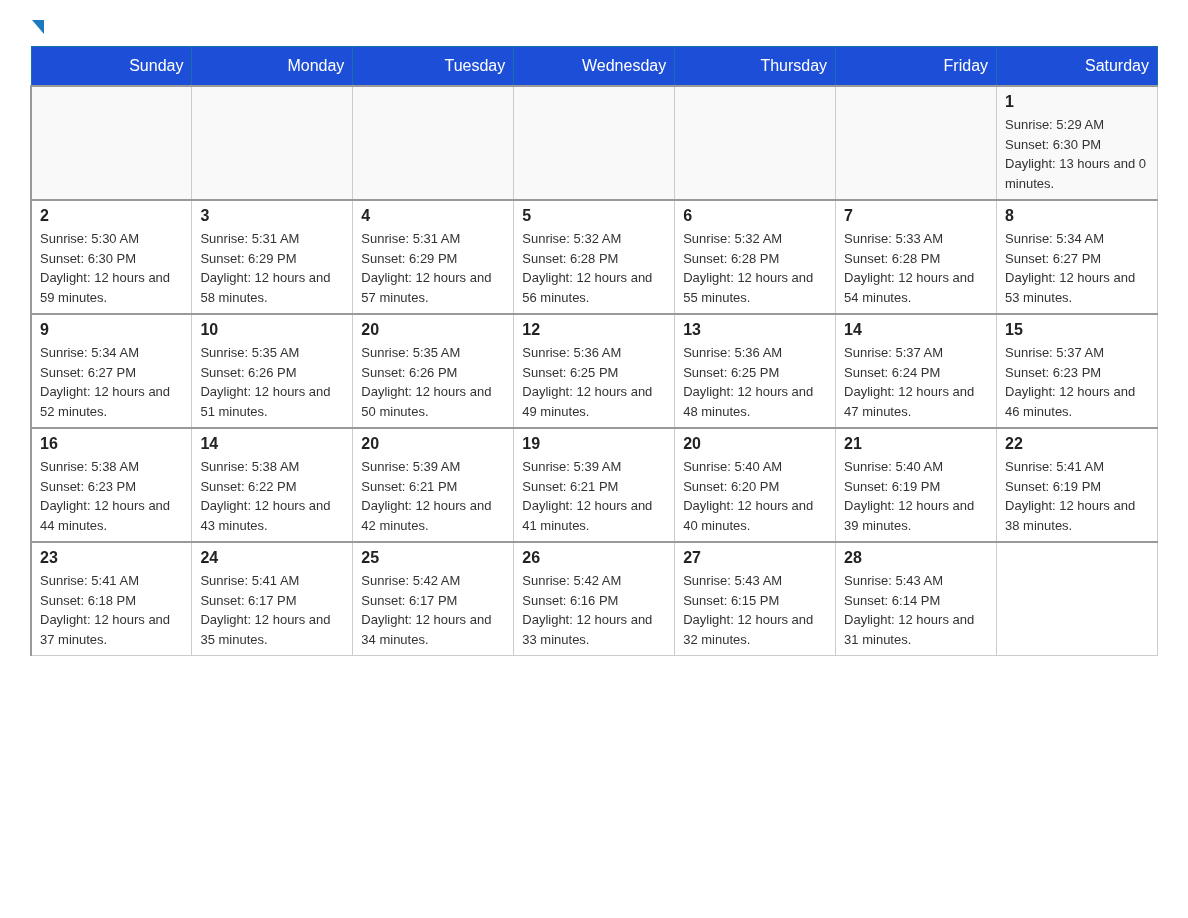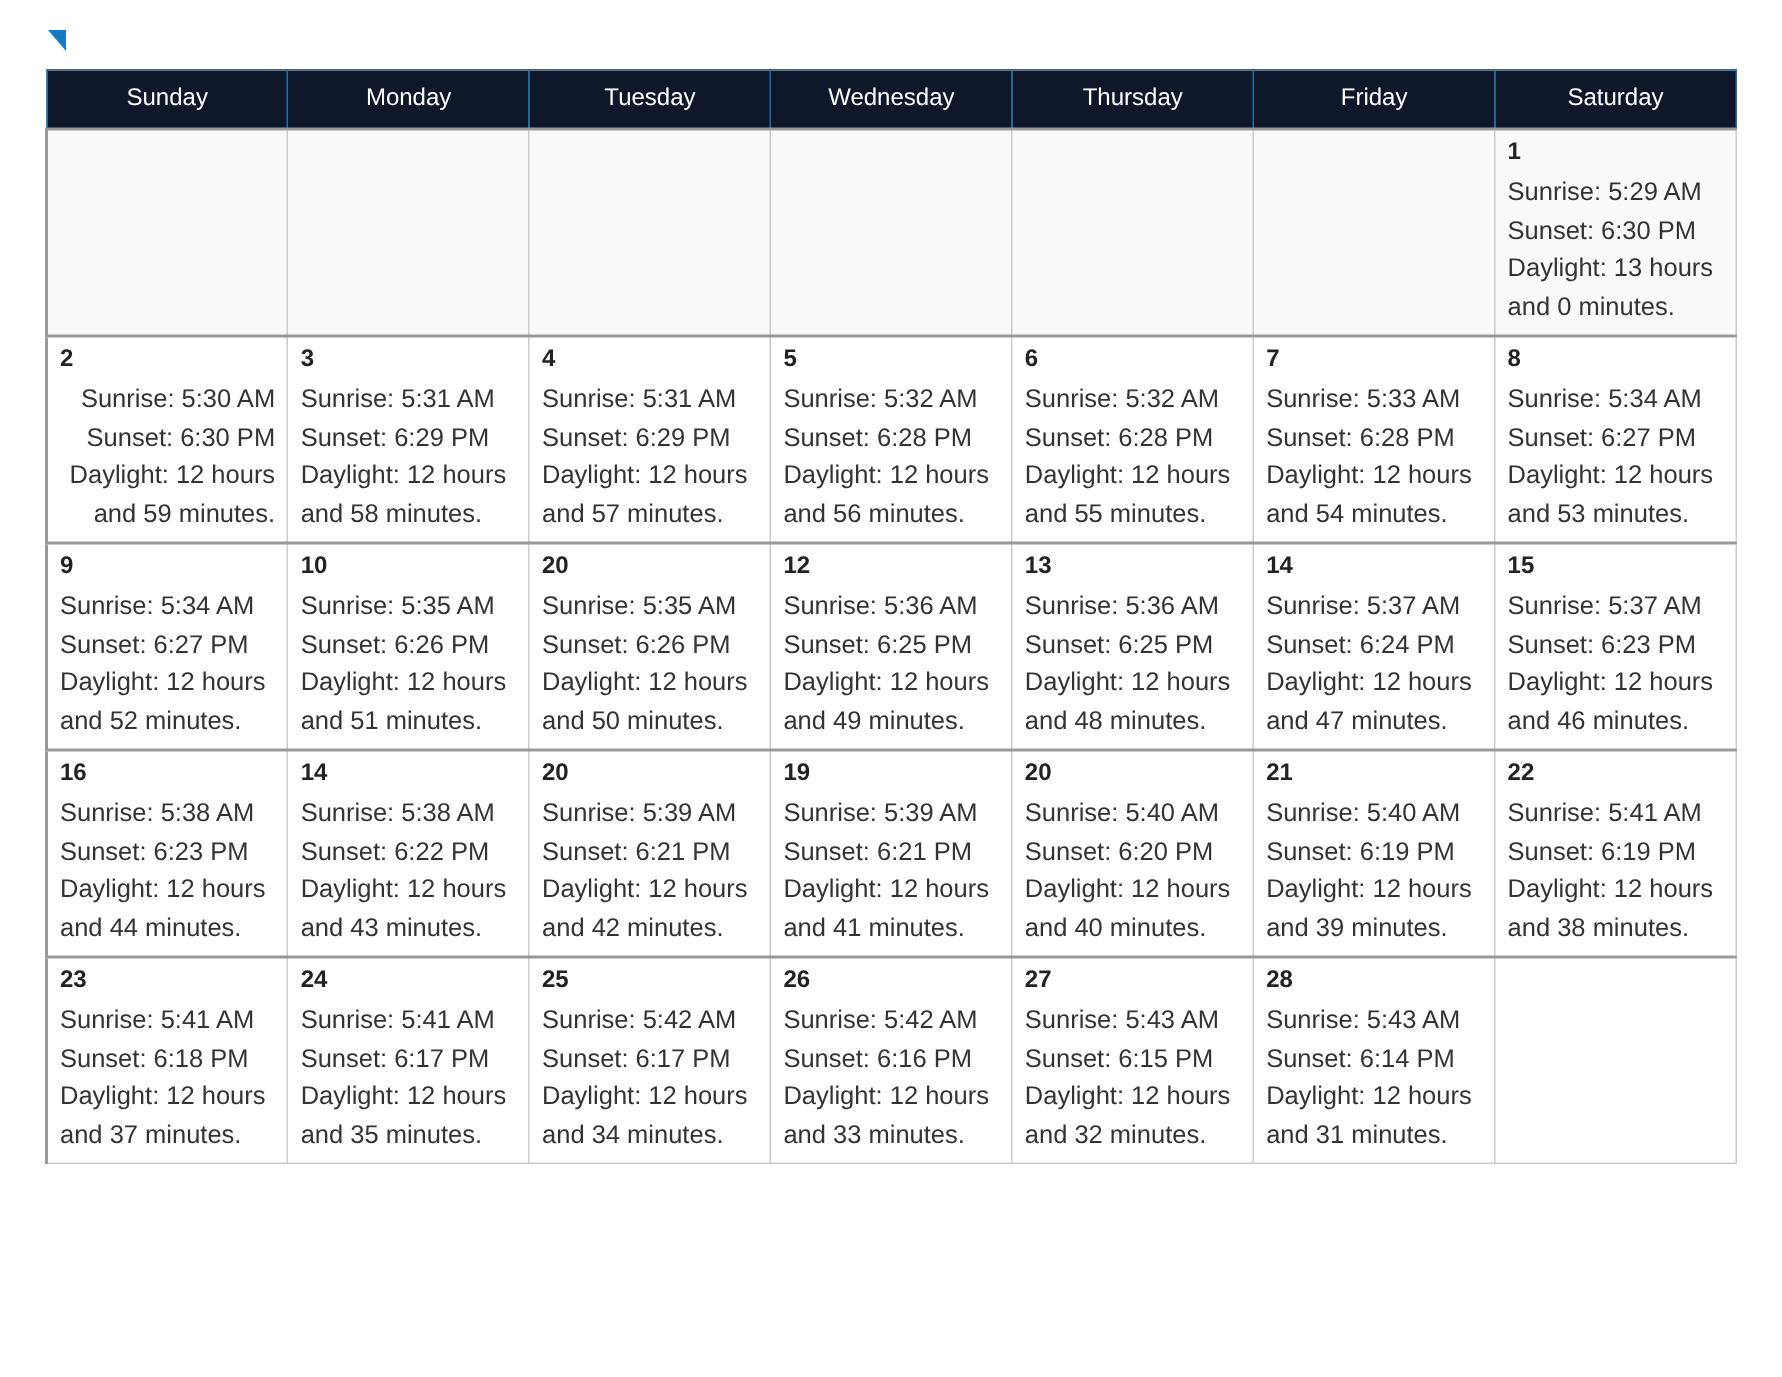--- a/index.html
+++ b/index.html
@@ -60,26 +60,26 @@
       font-size: 22px;
       color: #444;
       margin-top: 4px;
     }
     .calendar {
       width: 100%;
       border-collapse: collapse;
       margin-top: 8px;
     }
     .calendar th {
-      background-color: #0f172a;
+      background-color: #1d4ed8;
       color: #fff;
       font-size: 16px;
       font-weight: normal;
       padding: 10px 8px;
-      text-align: center;
+      text-align: right;
       border: 1px solid #1a6fa8;
     }
     .calendar td {
       border: 1px solid #ccc;
       vertical-align: top;
       padding: 6px 8px;
       width: 14.28%;
       font-size: 13px;
       color: #333;
       min-height: 100px;
@@ -89,21 +89,21 @@
       background: #f9f9f9;
     }
     .day-number {
       font-size: 16px;
       font-weight: bold;
       color: #222;
       margin-bottom: 4px;
       display: block;
     }
     .day-info {
-      font-size: 17px;
+      font-size: 13px;
       color: #333;
       line-height: 1.5;
     }
     .empty-cell {
       background: #f9f9f9;
     }
     .calendar tbody tr td:first-child {
       border-left: 2px solid #999;
     }
     .calendar tbody tr {
@@ -150,21 +150,21 @@
         <td>
           <span class="day-number">1</span>
           <div class="day-info" style="white-space: pre-line;">Sunrise: 5:29 AM
 Sunset: 6:30 PM
 Daylight: 13 hours and 0 minutes.</div>
         </td>
       </tr>
       <tr>
         <td>
           <span class="day-number">2</span>
-          <div class="day-info" style="white-space: pre-line; text-align: right;">Sunrise: 5:30 AM
+          <div class="day-info" style="white-space: pre-line;">Sunrise: 5:30 AM
 Sunset: 6:30 PM
 Daylight: 12 hours and 59 minutes.</div>
         </td>
         <td>
           <span class="day-number">3</span>
           <div class="day-info" style="white-space: pre-line;">Sunrise: 5:31 AM
 Sunset: 6:29 PM
 Daylight: 12 hours and 58 minutes.</div>
         </td>
         <td>

